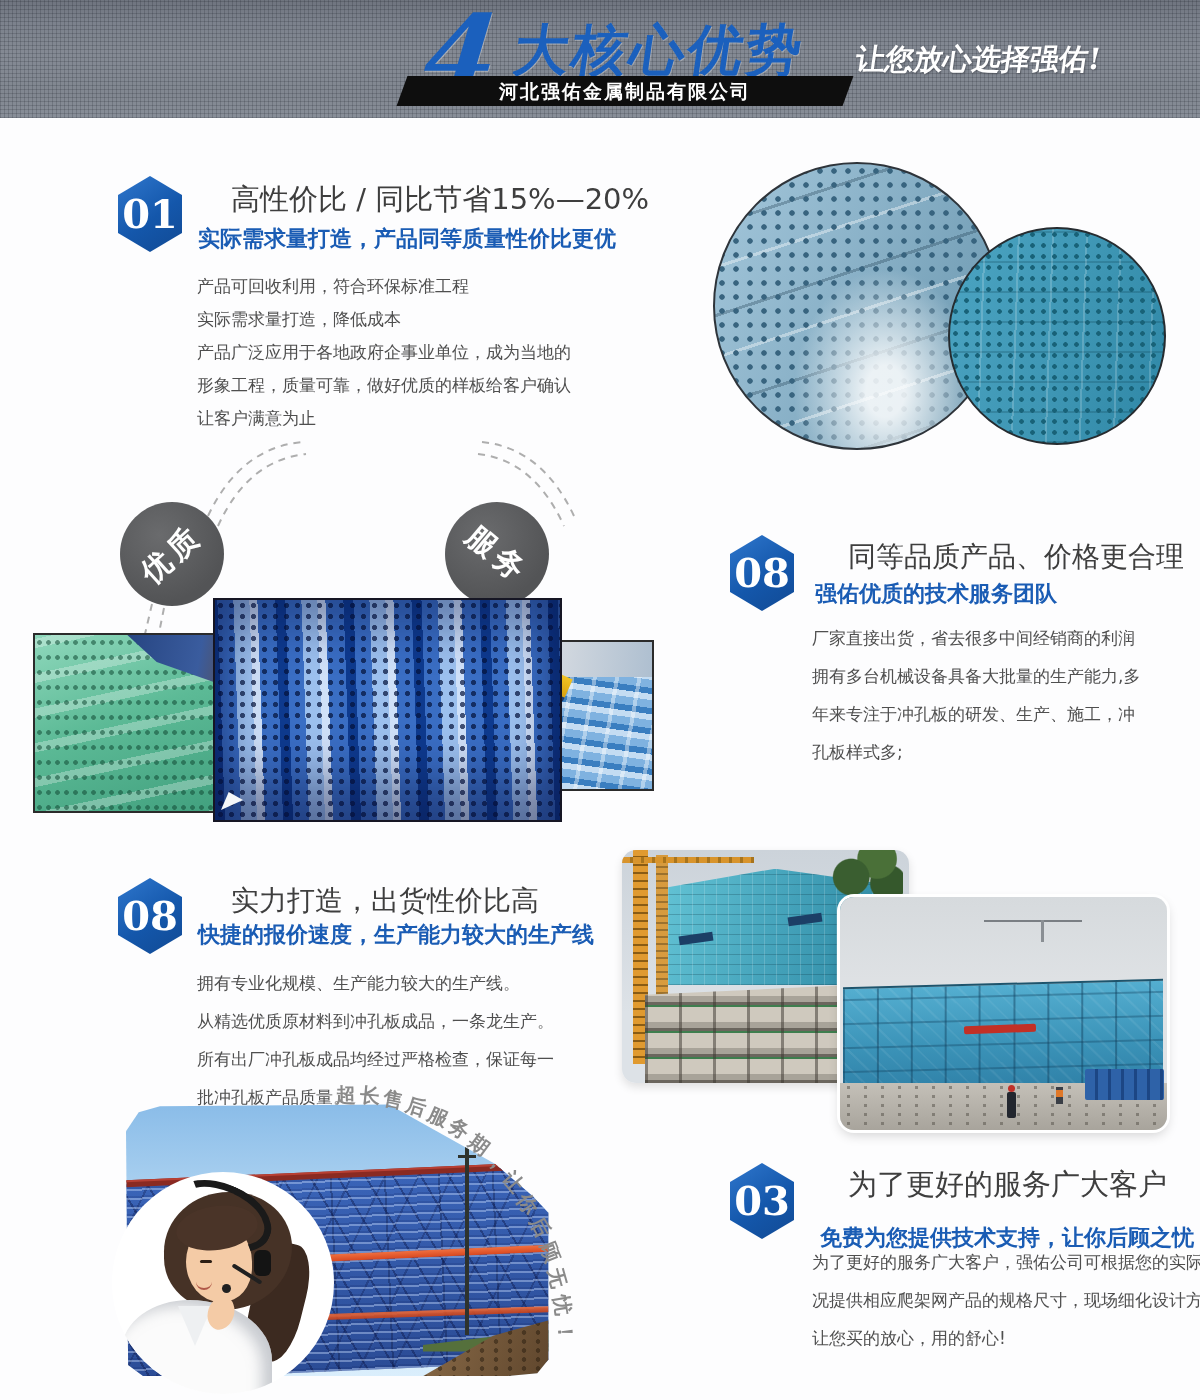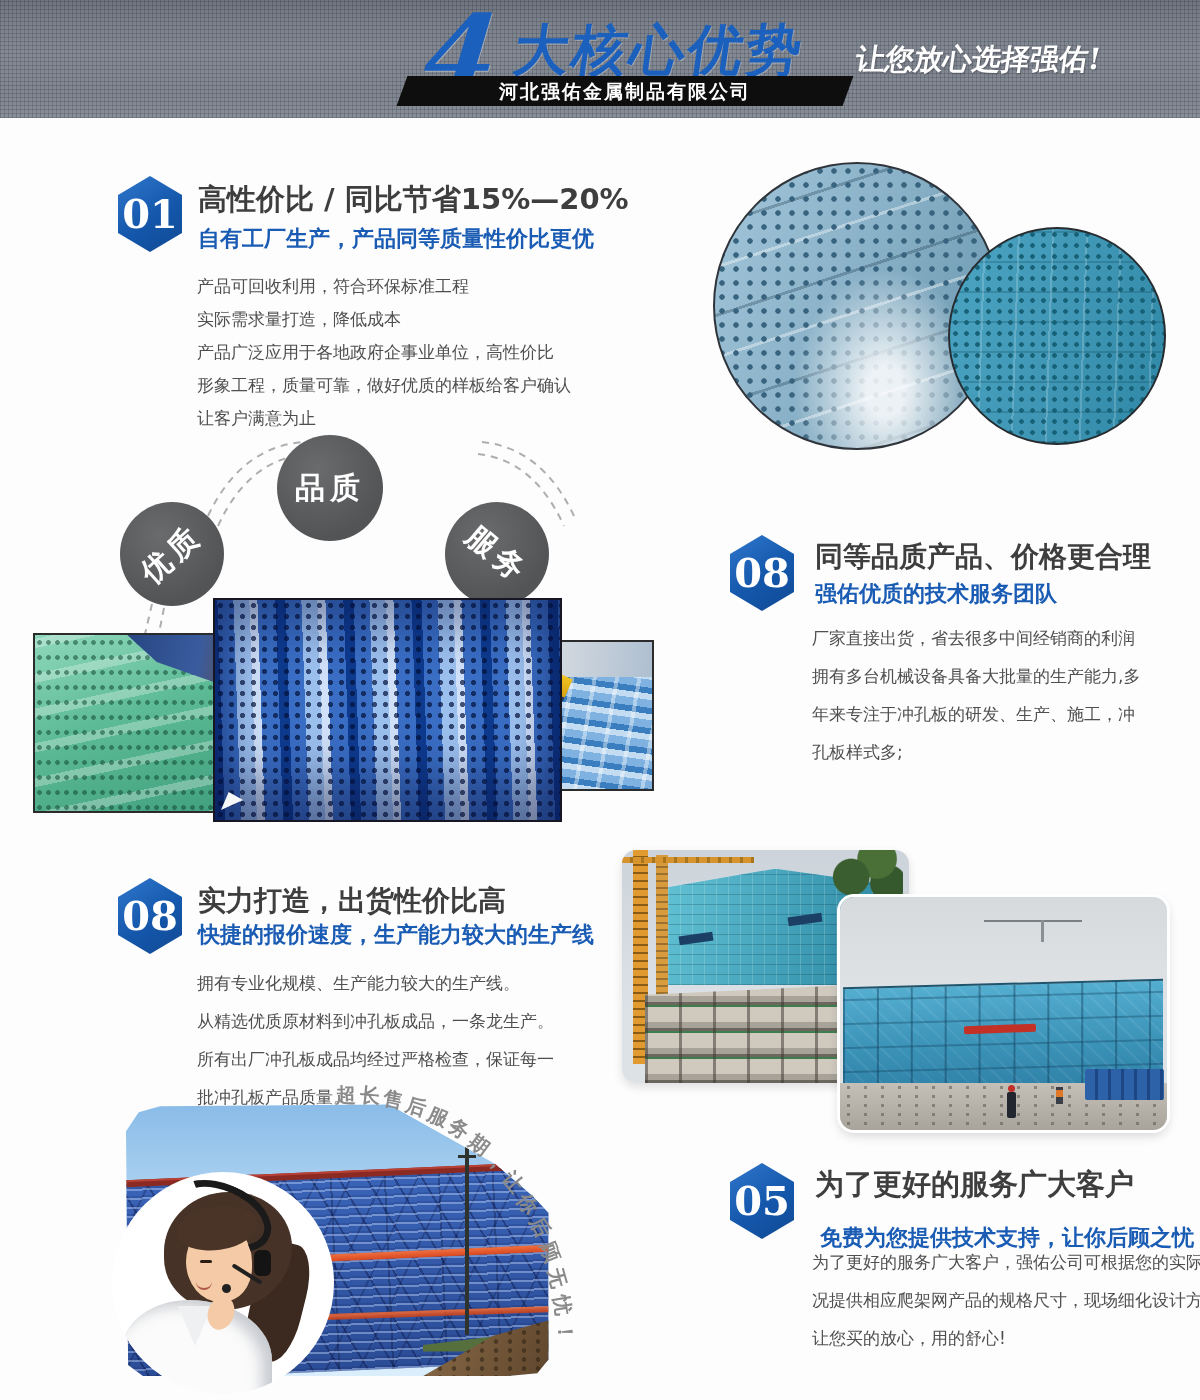--- a/index.html
+++ b/index.html
@@ -33,21 +33,21 @@
   .hdr-bar span{display:block;transform:skewX(20deg);color:#fff;font-size:19px;font-weight:bold;
     text-align:center;line-height:30px;letter-spacing:2px;}
 
   
   .adv{position:absolute;width:480px;}
   .adv .hex{position:absolute;left:0;top:0;width:64px;height:76px;
     clip-path:polygon(50% 0,100% 25%,100% 75%,50% 100%,0 75%,0 25%);
     background:linear-gradient(145deg,#2f77cd 0%,var(--hexagon) 55%,#114a94 100%);}
   .adv .hex span{display:block;width:100%;text-align:center;line-height:76px;color:#fff;
     font-family:"DejaVu Serif","Liberation Serif",serif;font-size:40px;font-weight:bold;}
-  .adv .title{position:absolute;white-space:nowrap;color:var(--title);font-weight:bold;font-size:29px;}
+  .adv .title{position:absolute;white-space:nowrap;color:var(--title);font-weight:normal;font-size:29px;margin-left:33px;}
   .adv .title.serif{font-family:"DejaVu Serif","Liberation Serif",serif;font-size:28px;}
   .adv .subtitle{position:absolute;white-space:nowrap;color:var(--subtitle);font-weight:bold;
     font-size:22px;font-family:"DejaVu Serif","Liberation Serif",serif;}
   .adv .body{position:absolute;color:var(--body);font-size:17px;white-space:pre-line;width:410px;}
   .s1{left:118px;top:176px;} .s1 .title{left:80px;top:4px;} .s1 .subtitle{left:80px;top:48px;}
   .s1 .body{left:79px;top:94px;line-height:33px;}
   .s2{left:730px;top:535px;} .s2 .title{left:85px;top:3px;} .s2 .subtitle{left:85px;top:44px;}
   .s2 .body{left:82px;top:84px;line-height:38px;}
   .s3{left:118px;top:878px;} .s3 .title{left:80px;top:4px;} .s3 .subtitle{left:80px;top:42px;}
   .s3 .body{left:79px;top:86px;line-height:38px;}
@@ -234,44 +234,41 @@
   </div>
 
   <div class="circle-photo cp-large"></div>
   <div class="circle-photo cp-small"></div>
 
   <section class="adv s1">
     <div class="hex">
       <span>01</span>
       </div>
     <h2 class="title">高性价比 / 同比节省15%—20%</h2>
-    <h3 class="subtitle">自有工厂生产，产品同等质量性价比更优</h3>
+    <h3 class="subtitle">实际需求量打造，产品同等质量性价比更优</h3>
     <p class="body">产品可回收利用，符合环保标准工程
 实际需求量打造，降低成本
-产品广泛应用于各地政府企事业单位，高性价比
+产品广泛应用于各地政府企事业单位，成为当地的
 形象工程，质量可靠，做好优质的样板给客户确认
 让客户满意为止</p>
   </section>
 
   <svg class="connector-svg" width="510" height="290" viewBox="0 0 510 290">
     <g fill="none" stroke="#aeaeae" stroke-width="2" stroke-dasharray="7 6">
       <path d="M 118 96 Q 150 28 212 22"></path>
       <path d="M 128 106 Q 158 40 216 34"></path>
       <path d="M 392 22 Q 452 28 484 96"></path>
       <path d="M 388 34 Q 444 40 474 106"></path>
       <path d="M 62 184 L 48 244"></path>
       <path d="M 74 188 L 62 248"></path>
       <path d="M 444 186 L 456 244"></path>
       <path d="M 456 182 L 468 240"></path>
     </g>
   </svg>
 
-  <div class="badge badge-center">
-    <span>品质</span>
-    </div>
   <div class="badge badge-left">
     <span>优质</span>
     </div>
   <div class="badge badge-right">
     <span>服务</span>
     </div>
 
   <div class="photo ph-green">
     <div class="dark-corner"></div>
   </div>
@@ -366,21 +363,21 @@
       <span style="left: 527.339px; top: 1203.66px; transform: translate(-50%, -50%) rotate(55.5714deg);">你</span>
       <span style="left: 539.581px; top: 1227.08px; transform: translate(-50%, -50%) rotate(61.8571deg);">后</span>
       <span style="left: 549.545px; top: 1251.93px; transform: translate(-50%, -50%) rotate(68.1429deg);">顾</span>
       <span style="left: 557.109px; top: 1277.89px; transform: translate(-50%, -50%) rotate(74.4286deg);">无</span>
       <span style="left: 562.183px; top: 1304.66px; transform: translate(-50%, -50%) rotate(80.7143deg);">忧</span>
       <span style="left: 564.705px; top: 1331.92px; transform: translate(-50%, -50%) rotate(87deg);">！</span>
     </div>
 
   <section class="adv s4">
     <div class="hex">
-      <span>05</span>
+      <span>03</span>
       </div>
     <h2 class="title">为了更好的服务广大客户</h2>
     <h3 class="subtitle">免费为您提供技术支持，让你后顾之忧</h3>
     <p class="body">为了更好的服务广大客户，强佑公司可根据您的实际情
 况提供相应爬架网产品的规格尺寸，现场细化设计方案
 让您买的放心，用的舒心!</p>
   </section>
 
 </div>
 

